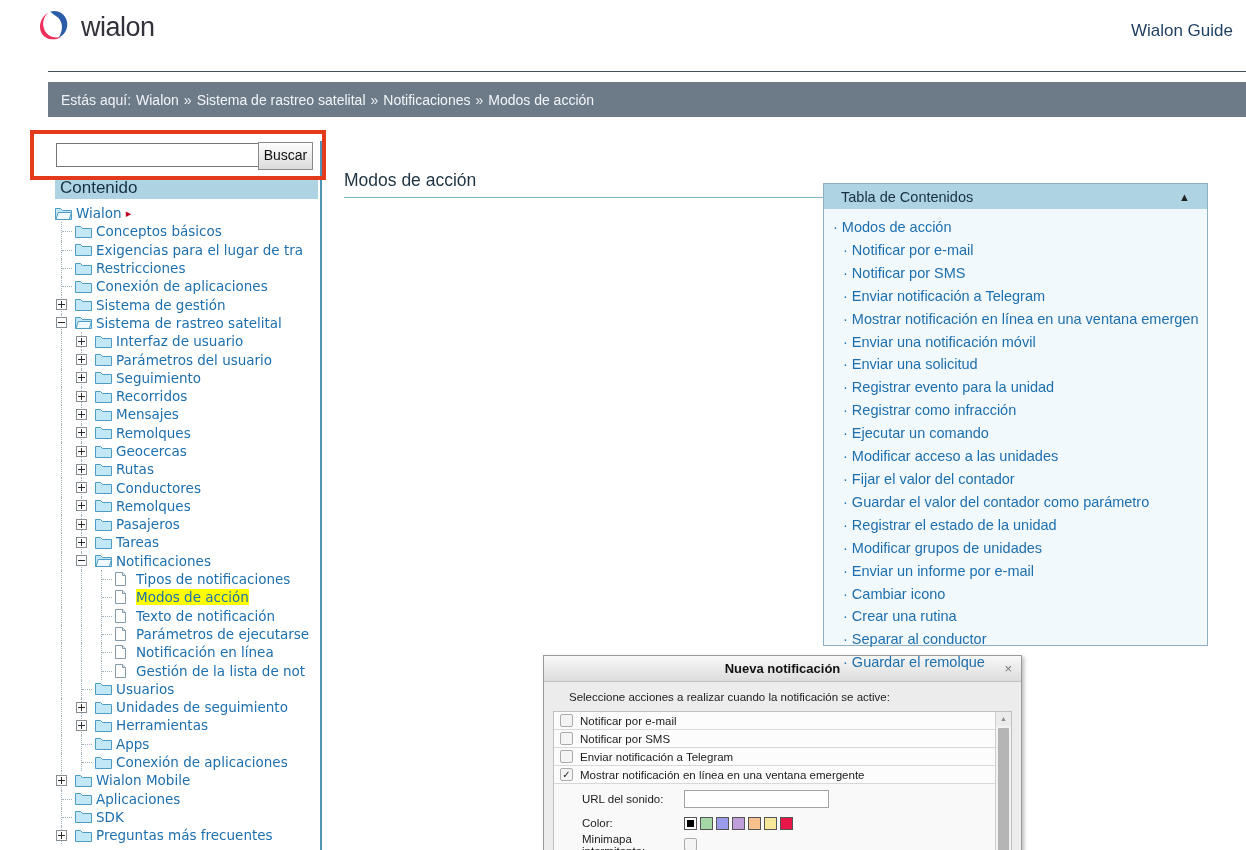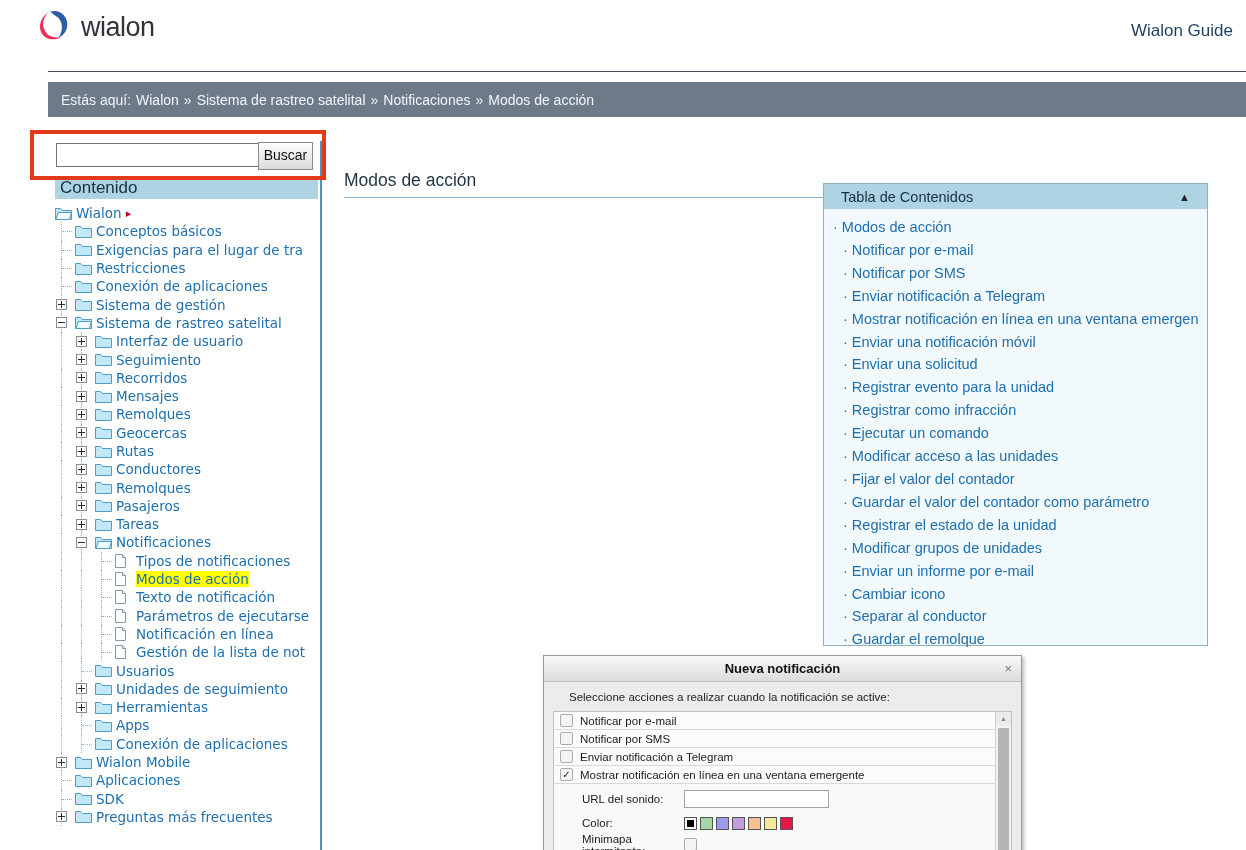--- a/index.html
+++ b/index.html
@@ -199,20 +199,32 @@
       <div class="tree-row">
         <span class="rail"></span>
         <span class="branch">
           <span class="tog plus"></span>
         </span>
         <span class="ticon">
           <svg width="17" height="13" viewBox="0 0 17 13">
             <path d="M0.5 1.5 h5 l2 2 h9 v9 h-16 z" fill="#c2e8f8" stroke="#4e9cc4"></path>
           </svg>
         </span>
+        <span class="tlabel">Parámetros del usuario</span>
+      </div>
+      <div class="tree-row">
+        <span class="rail"></span>
+        <span class="branch">
+          <span class="tog plus"></span>
+        </span>
+        <span class="ticon">
+          <svg width="17" height="13" viewBox="0 0 17 13">
+            <path d="M0.5 1.5 h5 l2 2 h9 v9 h-16 z" fill="#c2e8f8" stroke="#4e9cc4"></path>
+          </svg>
+        </span>
         <span class="tlabel">Seguimiento</span>
       </div>
       <div class="tree-row">
         <span class="rail"></span>
         <span class="branch">
           <span class="tog plus"></span>
         </span>
         <span class="ticon">
           <svg width="17" height="13" viewBox="0 0 17 13">
             <path d="M0.5 1.5 h5 l2 2 h9 v9 h-16 z" fill="#c2e8f8" stroke="#4e9cc4"></path>
@@ -517,20 +529,21 @@
         <div class="toc-item lv1"><span class="toc-link">Registrar evento para la unidad</span></div>
         <div class="toc-item lv1"><span class="toc-link">Registrar como infracción</span></div>
         <div class="toc-item lv1"><span class="toc-link">Ejecutar un comando</span></div>
         <div class="toc-item lv1"><span class="toc-link">Modificar acceso a las unidades</span></div>
         <div class="toc-item lv1"><span class="toc-link">Fijar el valor del contador</span></div>
         <div class="toc-item lv1"><span class="toc-link">Guardar el valor del contador como parámetro</span></div>
         <div class="toc-item lv1"><span class="toc-link">Registrar el estado de la unidad</span></div>
         <div class="toc-item lv1"><span class="toc-link">Modificar grupos de unidades</span></div>
         <div class="toc-item lv1"><span class="toc-link">Enviar un informe por e-mail</span></div>
         <div class="toc-item lv1"><span class="toc-link">Cambiar icono</span></div>
+        <div class="toc-item lv1"><span class="toc-link">Crear una rutina</span></div>
         <div class="toc-item lv1"><span class="toc-link">Separar al conductor</span></div>
         <div class="toc-item lv1"><span class="toc-link">Guardar el remolque</span></div>
       </div>
   </div>
 
   <div class="dialog">
     <div class="dlg-title">
       <span>Nueva notificación</span>
       <span class="dlg-close">×</span>
     </div>

